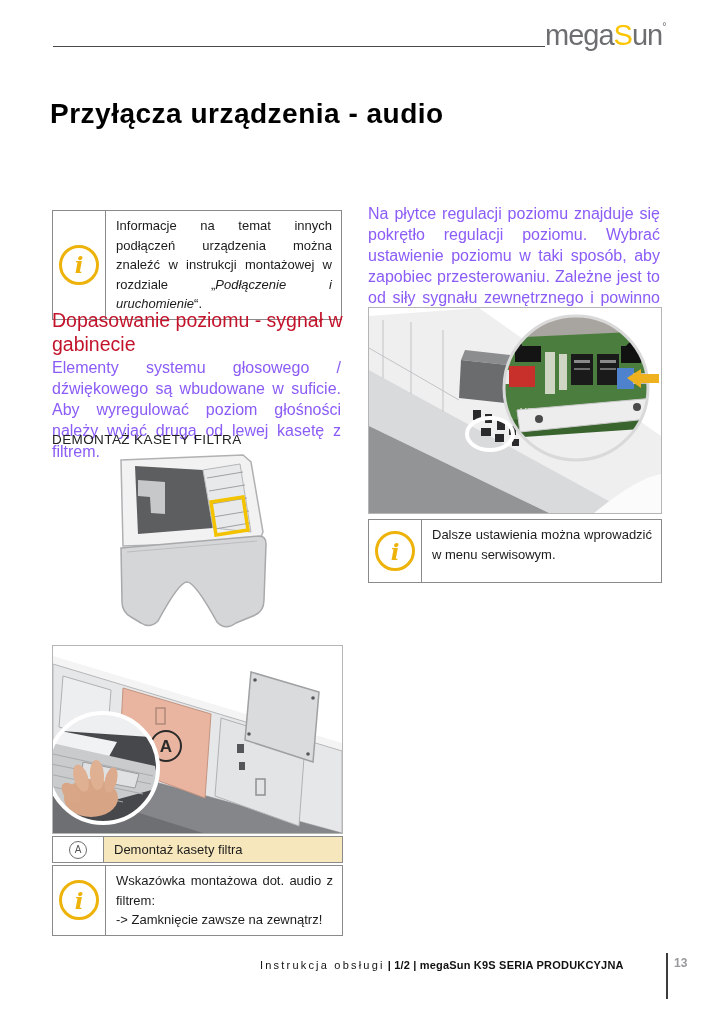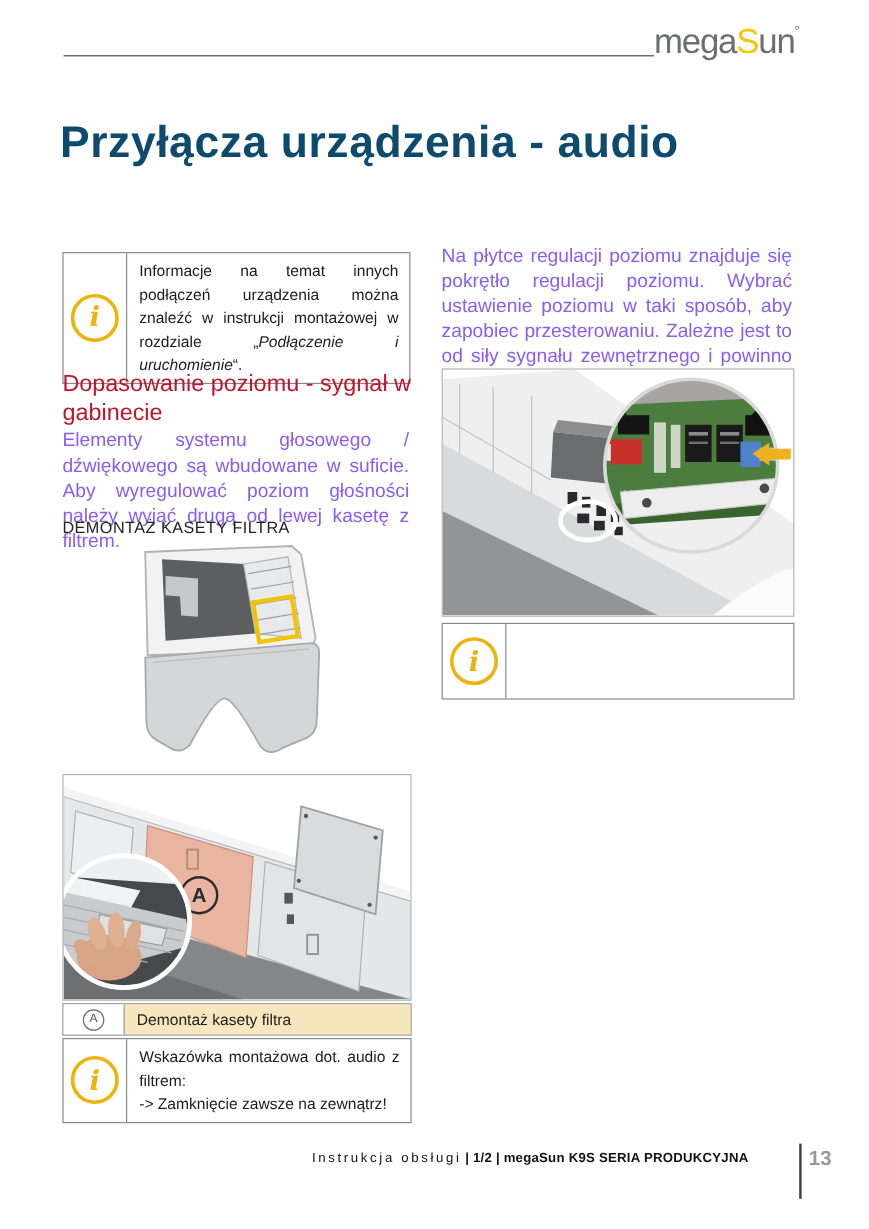--- a/index.html
+++ b/index.html
@@ -10,22 +10,22 @@
   .abs{position:absolute;}
 
   
   .header-rule{left:53px;top:46px;width:492px;height:1px;background:#4a4a4a;}
   .logo{left:545px;top:20px;width:120px;text-align:left;font-weight:normal;
         font-size:29px;letter-spacing:-1px;color:#6d6e71;line-height:30px;}
   .logo .accent{color:#fdc500;}
   .logo .mark{font-size:11px;vertical-align:top;line-height:12px;color:#6d6e71;}
 
   
-  .page-title{left:50px;top:98px;width:640px;font-size:37px;font-weight:bold;
-              color:#0c4a6e;letter-spacing:0.5px;}
+  .page-title{left:50px;top:98px;width:640px;font-size:28px;font-weight:bold;
+              color:#000000;letter-spacing:0.5px;}
 
   
   .note-box{border:1px solid #8a8a8a;background:#fff;display:flex;align-items:stretch;}
   .note-icon-cell{width:52px;flex:0 0 52px;border-right:1px solid #8a8a8a;
                   display:flex;align-items:center;justify-content:center;}
   .info-circle{width:34px;height:34px;border:3px solid #eeb30a;border-radius:50%;
                display:flex;align-items:center;justify-content:center;
                color:#eeb30a;font-family:"DejaVu Serif", serif;
                font-style:italic;font-weight:bold;font-size:23px;line-height:1;}
   .note-text{padding:5px 9px 5px 10px;font-size:13px;line-height:19.5px;
@@ -58,21 +58,21 @@
                  font-size:10px;color:#555;}
   .caption-text-cell{flex:1;background:#f7e7bd;display:flex;align-items:center;
                      padding-left:10px;font-size:13px;color:#1c1c1c;}
 
   
   .footer-text{left:260px;top:959px;width:400px;text-align:left;font-size:11px;
                color:#111;white-space:nowrap;}
   .footer-text .spaced{letter-spacing:2.2px;}
   .footer-text .bold{font-weight:bold;letter-spacing:0.2px;}
   .footer-rule{left:666px;top:953px;width:2px;height:46px;background:#3c3c3c;}
-  .page-number{left:674px;top:956px;font-size:17px;font-weight:bold;color:#97999c;}
+  .page-number{left:674px;top:956px;font-size:12px;font-weight:bold;color:#97999c;}
 </style>
 </head>
 <body>
 
 <div class="abs header-rule"></div>
 <div class="abs logo">
   <span>mega</span><span class="accent">S</span><span>un</span><span class="mark">°</span>
 </div>
 
 <div class="abs page-title">Przyłącza urządzenia - audio</div>
@@ -241,20 +241,21 @@
     </g>
     <circle cx="207" cy="80" r="72" fill="none" stroke="#d9d9d9" stroke-width="3"></circle>
     <polygon points="258,70 272,61 272,66 290,66 290,75 272,75 272,80" fill="#f0b11e"></polygon>
   </svg>
 </div>
 
 <div class="abs note-box note2">
   <div class="note-icon-cell">
     <div class="info-circle">i</div>
   </div>
+  <div class="note-text">Dalsze ustawienia można wprowadzić w menu serwisowym.</div>
 </div>
 
 <div class="abs footer-text">
   <span class="spaced">Instrukcja obsługi</span>
   <span class="bold">| 1/2 |</span>
   <span class="bold">megaSun K9S SERIA PRODUKCYJNA</span>
 </div>
 <div class="abs footer-rule"></div>
 <div class="abs page-number">13</div>
 

